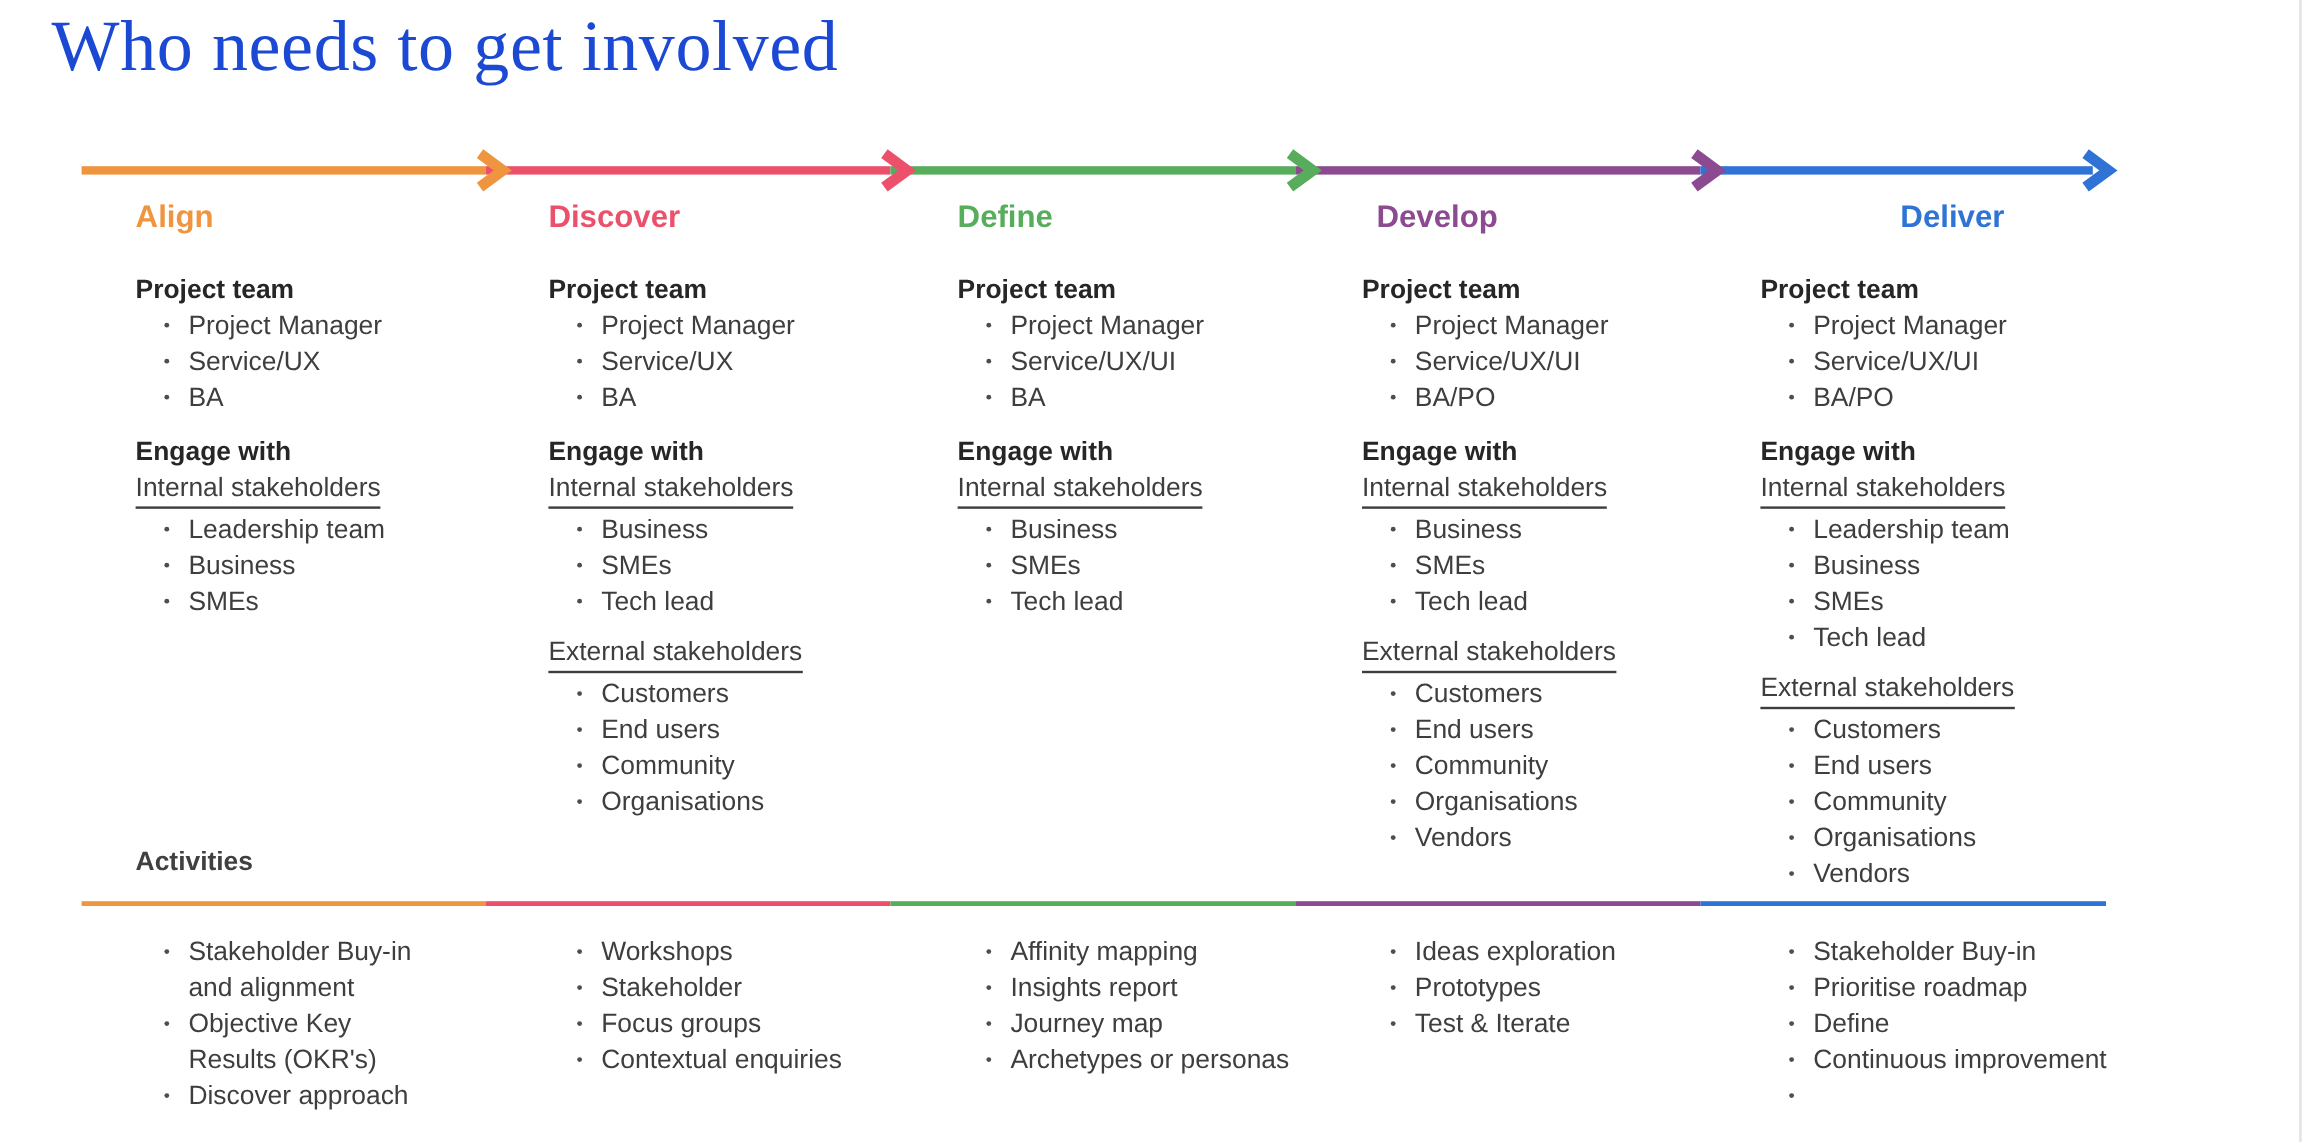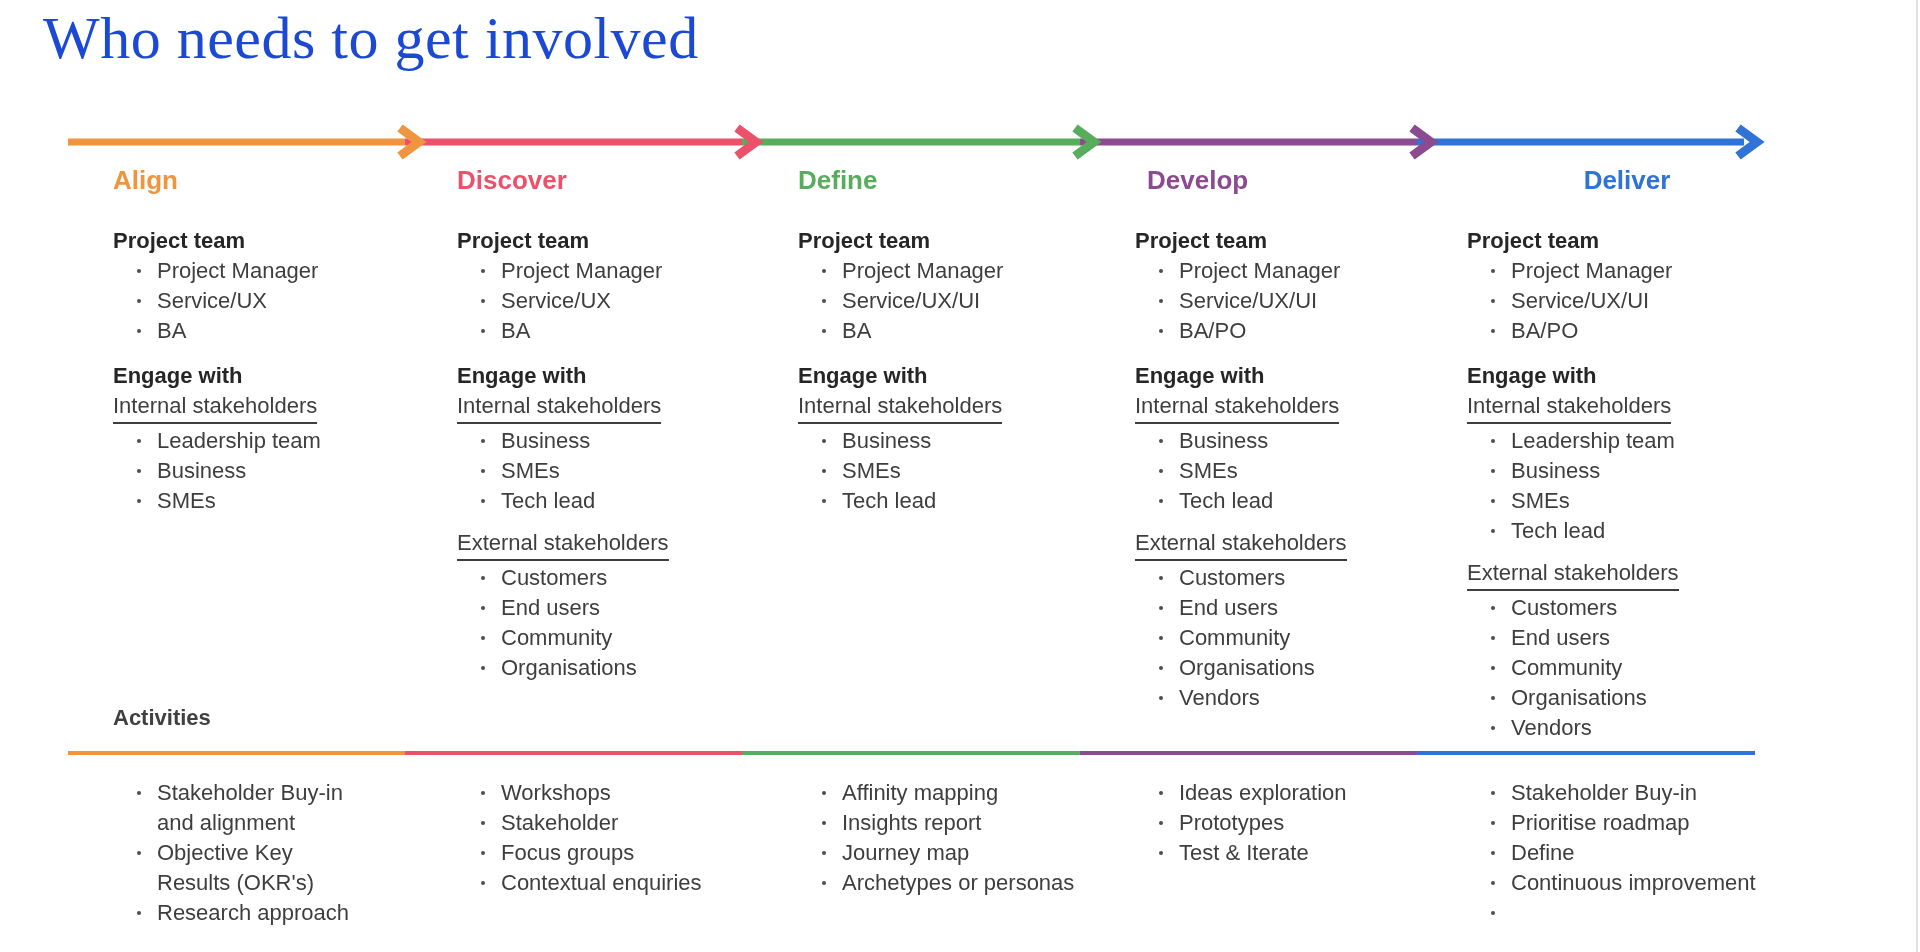--- a/index.html
+++ b/index.html
@@ -303,21 +303,21 @@
           <li>
             <span class="dot"></span>
             <span class="li-text">Stakeholder Buy-in and alignment</span>
           </li>
           <li>
             <span class="dot"></span>
             <span class="li-text">Objective Key Results (OKR's)</span>
           </li>
           <li>
             <span class="dot"></span>
-            <span class="li-text">Research approach</span>
+            <span class="li-text">Discover approach</span>
           </li>
         </ul>
       </div>
       <div class="act-list" style="left: 457px; width: 340px;">
         <ul class="plist">
           <li>
             <span class="dot"></span>
             <span class="li-text">Workshops</span>
           </li>
           <li>

